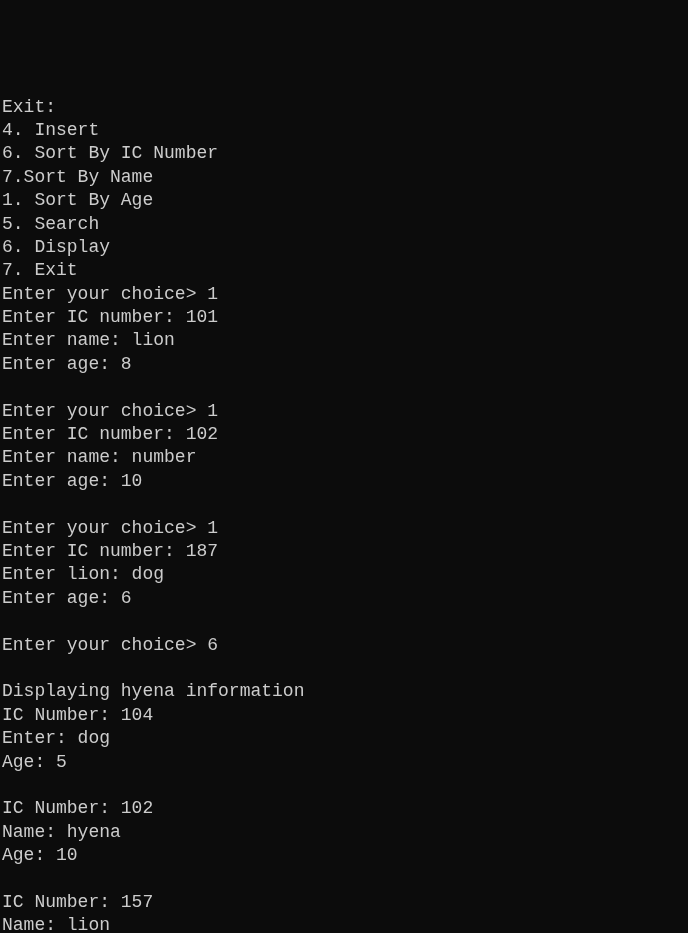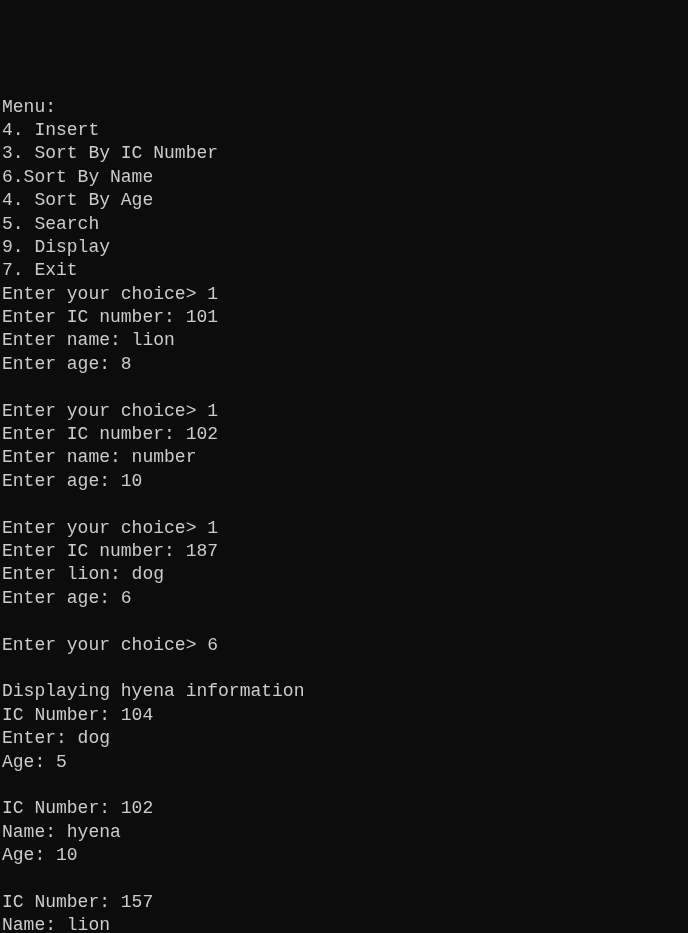--- a/index.html
+++ b/index.html
@@ -21,27 +21,27 @@
     }
     .terminal {
       white-space: pre;
     }
   </style>
 </head>
 <body>
 
 
 
-<div class="terminal"><span>Menu:</span>
+<div class="terminal"><span>Exit:</span>
 <span>4. Insert</span>
-<span>3. Sort By IC Number</span>
-<span>6.Sort By Name</span>
-<span>4. Sort By Age</span>
+<span>6. Sort By IC Number</span>
+<span>7.Sort By Name</span>
+<span>1. Sort By Age</span>
 <span>5. Search</span>
-<span>9. Display</span>
+<span>6. Display</span>
 <span>7. Exit</span>
 <span>Enter your choice&gt; 1</span>
 <span>Enter IC number: 101</span>
 <span>Enter name: lion</span>
 <span>Enter age: 8</span>
 <span></span>
 <span>Enter your choice&gt; 1</span>
 <span>Enter IC number: 102</span>
 <span>Enter name: number</span>
 <span>Enter age: 10</span>

